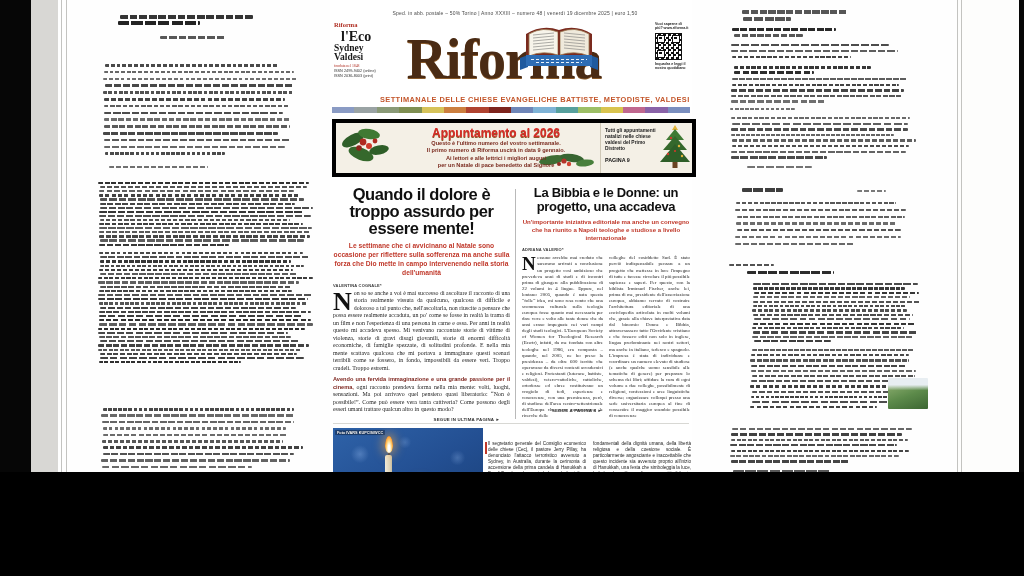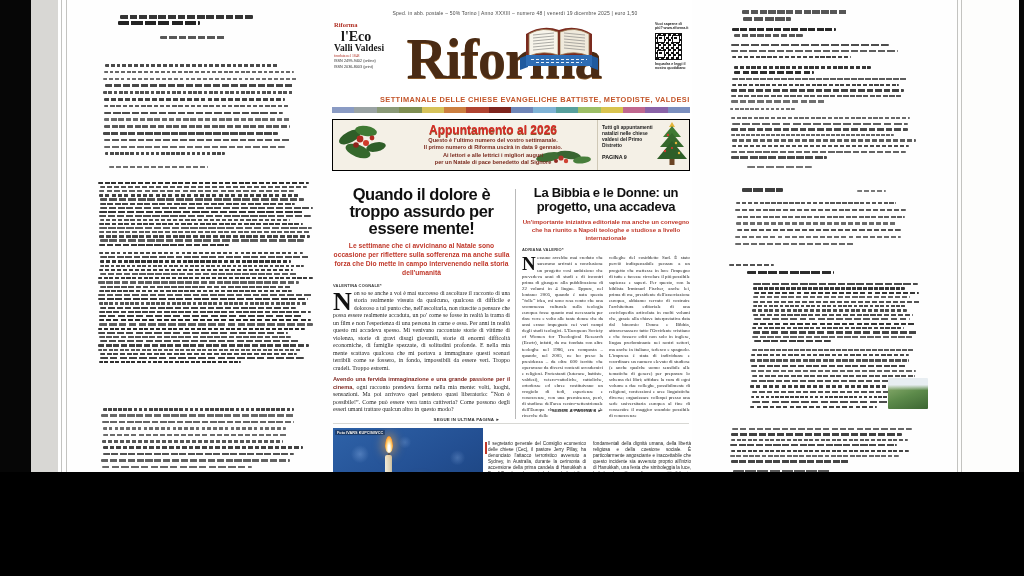--- a/index.html
+++ b/index.html
@@ -37,21 +37,21 @@
      repeating-conic-gradient(#111 0% 25%,#fff 0% 50%);background-size:5px 5px;border:1.5px solid #111;position:relative;}
   .qr-eye{position:absolute;width:6px;height:6px;border:1.5px solid #111;background:#fff;}
   .qr-eye::after{content:"";position:absolute;left:1.2px;top:1.2px;width:2.4px;height:2.4px;background:#111;}
   .subtitle{left:50px;top:95px;width:262px;text-align:center;font-family:"Liberation Sans",sans-serif;
     font-size:7.4px;font-weight:bold;color:#c3562b;letter-spacing:.4px;white-space:nowrap;}
   .rainbow{left:2px;width:358px;display:flex;}
   .rainbow div{flex:1;height:100%;}
   #rainbow-top{top:107px;height:6px;}
   #rainbow-bottom{top:553px;height:5px;}
   
-  .banner{left:2px;top:119px;width:356px;height:50px;background:#f4f0e6;border:1px solid #000000;}
+  .banner{left:2px;top:119px;width:356px;height:50px;background:#f4f0e6;border:4px solid #000000;}
   .banner-main{position:absolute;left:58px;top:3px;width:204px;text-align:center;font-family:"Liberation Sans",sans-serif;}
   .banner-title{font-size:12px;font-weight:bold;color:#d92b27;text-shadow:0 .5px 0 #8a5a2a;}
   .banner-line{font-size:5.6px;font-weight:bold;color:#7a2a1e;line-height:1.32;}
   .banner-side{position:absolute;left:264px;top:0;width:92px;height:100%;border-left:1px solid #cfc8b6;}
   .banner-side-text{position:absolute;left:4px;top:5px;width:52px;font-family:"Liberation Sans",sans-serif;
      font-size:4.9px;font-weight:bold;color:#222;line-height:1.25;}
   .banner-side-page{position:absolute;left:4px;top:34px;font-family:"Liberation Sans",sans-serif;
      font-size:5.4px;font-weight:bold;color:#111;}
   .holly-left{position:absolute;left:3px;top:1px;width:54px;height:46px;}
   .holly-right{position:absolute;left:202px;top:27px;width:58px;height:21px;opacity:.95;}
@@ -282,21 +282,21 @@
     <div class="abs green-thumb"></div>
   </div>
 
   <div id="center-page" class="abs">
 
     <div class="abs folio">Sped. in abb. postale – 50% Torino  |  Anno XXXIII – numero 48  |  venerdì 19 dicembre 2025  |  euro 1,50</div>
 
     <div class="abs brand-block">
       <div class="brand-small">Riforma</div>
       <div class="brand-eco">l'Eco</div>
-      <div class="brand-valli">Valli Valdesi</div>
+      <div class="brand-valli">Sydney Valdesi</div>
       <div class="brand-founded">fondata nel 1848</div>
       <div class="brand-issn">ISSN 2499-9402 (online)</div>
       <div class="brand-issn">ISSN 2036-8003 (print)</div>
     </div>
 
     <div class="abs paper-title">Riforma</div>
 
     <svg class="abs book-icon" viewBox="0 0 86 50">
       <path d="M10 12 Q26 2 43 8 Q60 2 76 12 L76 36 Q60 30 43 36 Q26 30 10 36 Z" fill="#7a2a1e"></path>
       <path d="M13 12 Q27 4 42 10 L42 33 Q27 28 13 34 Z" fill="#f7f4ea" stroke="#9a7a52" stroke-width="0.8"></path>

